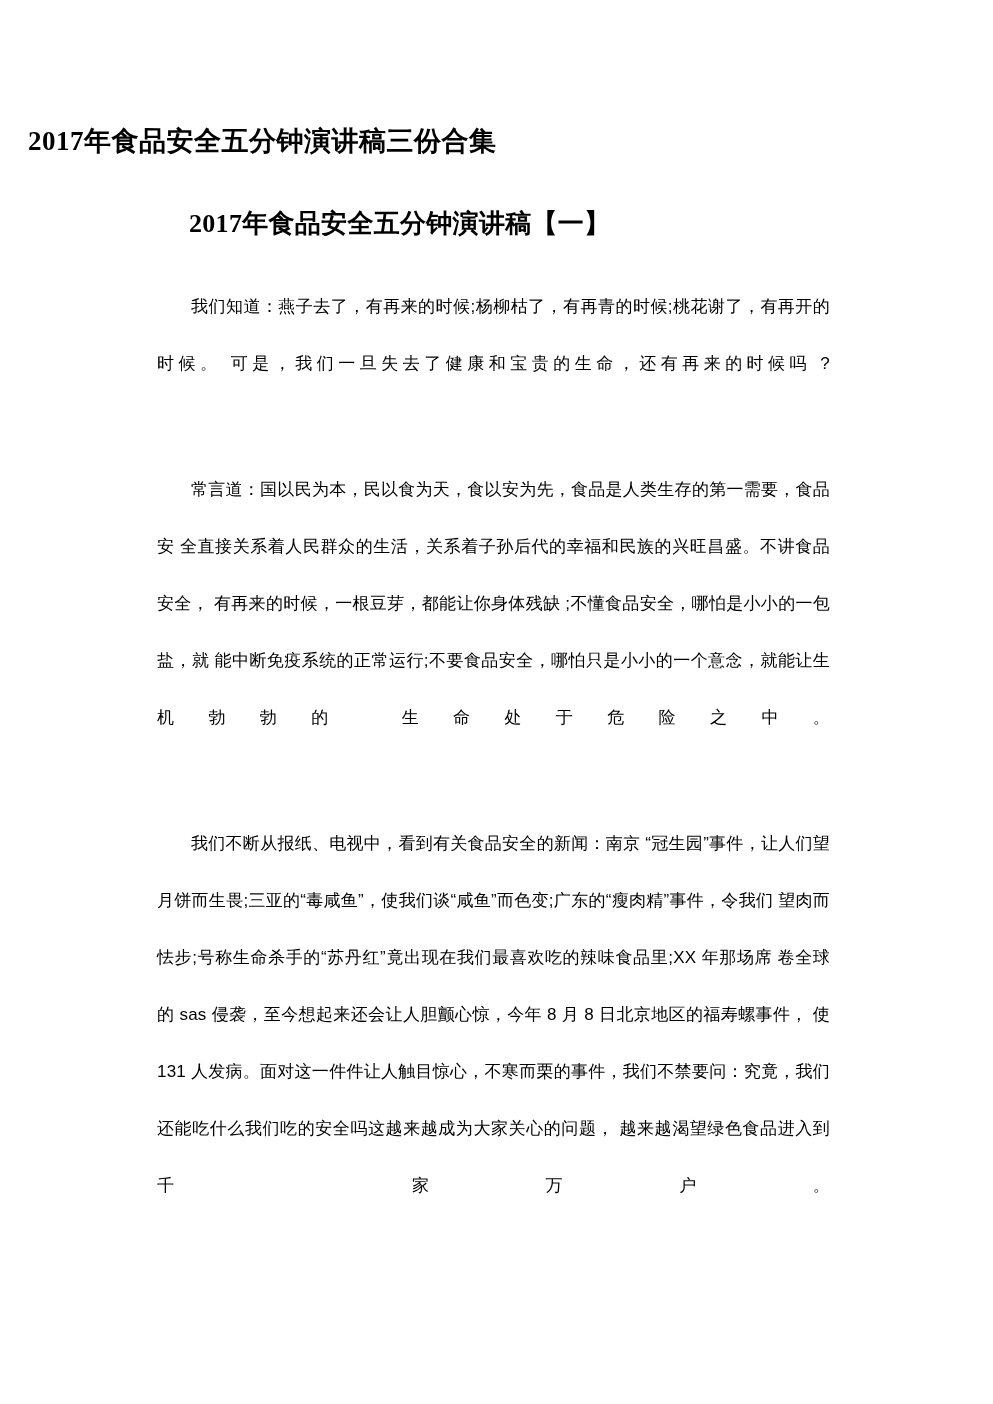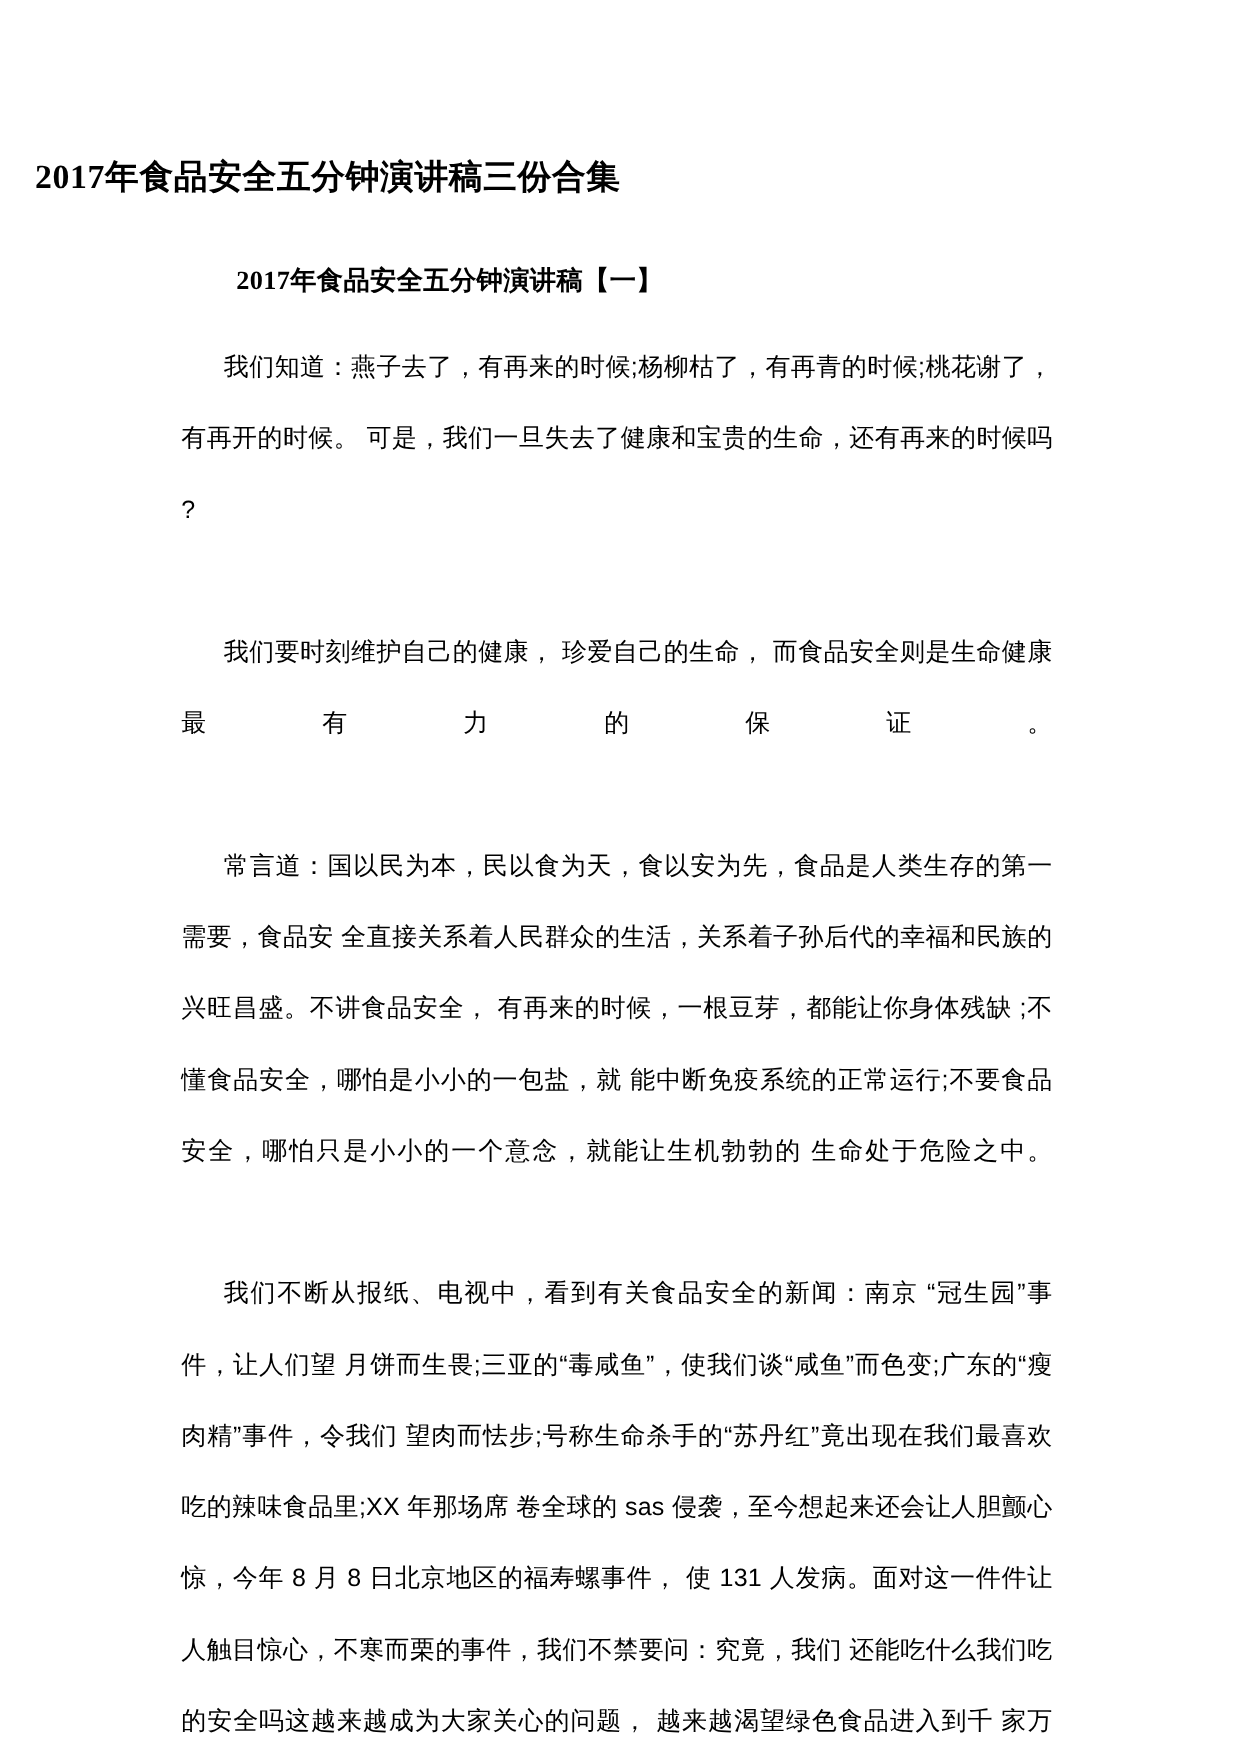--- a/index.html
+++ b/index.html
@@ -42,38 +42,38 @@
     margin-left: 28px;
   }
 
   
   .doc-subtitle {
     position: absolute;
     left: 189px;
     top: 210px;
     font-family: "Liberation Serif", "DejaVu Serif", serif;
     font-weight: bold;
-    font-size: 21px;
+    font-size: 26px;
     line-height: 28px;
     letter-spacing: 0.3px;
     color: #000000;
     white-space: nowrap;
   }
 
   
   .body-block {
     position: absolute;
     left: 145px;
     top: 266px;
     width: 697px;
   }
 
   .para {
-    margin: 0;
-    font-size: 20px;
+    margin: 12px;
+    font-size: 17px;
     line-height: 57px;
     text-align: justify;
     text-justify: inter-character;
     text-indent: 34px;
     color: #000000;
     word-break: break-all;
     letter-spacing: 0.2px;
   }
 
   
@@ -90,18 +90,17 @@
 <body>
 
 <div class="page">
 
   <div class="doc-title">2017年食品安全五分钟演讲稿三份合集</div>
 
   <div class="doc-subtitle">2017年食品安全五分钟演讲稿【一】</div>
 
   <div class="body-block">
     <p class="para">我们知道：燕子去了，有再来的时候;杨柳枯了，有再青的时候;桃花谢了，有再开的时候。 可是，我们一旦失去了健康和宝贵的生命，还有再来的时候吗 ?</p>
-    <p class="para">我们要时刻维护自己的健康， 珍爱自己的生命， 而食品安全则是生命健康最有力的保证。</p>
     <p class="para">常言道：国以民为本，民以食为天，食以安为先，食品是人类生存的第一需要，食品安 全直接关系着人民群众的生活，关系着子孙后代的幸福和民族的兴旺昌盛。不讲食品安全， 有再来的时候，一根豆芽，都能让你身体残缺 ;不懂食品安全，哪怕是小小的一包盐，就 能中断免疫系统的正常运行;不要食品安全，哪怕只是小小的一个意念，就能让生机勃勃的 生命处于危险之中。</p>
     <p class="para">我们不断从报纸、电视中，看到有关食品安全的新闻：南京 “冠生园”事件，让人们望 月饼而生畏;三亚的“毒咸鱼”，使我们谈“咸鱼”而色变;广东的“瘦肉精”事件，令我们 望肉而怯步;号称生命杀手的“苏丹红”竟出现在我们最喜欢吃的辣味食品里;XX 年那场席 卷全球的 sas 侵袭，至今想起来还会让人胆颤心惊，今年 8 月 8 日北京地区的福寿螺事件， 使 131 人发病。面对这一件件让人触目惊心，不寒而栗的事件，我们不禁要问：究竟，我们 还能吃什么我们吃的安全吗这越来越成为大家关心的问题， 越来越渴望绿色食品进入到千 家万户。</p>
   </div>
 
 </div>
 
 </body></html>

